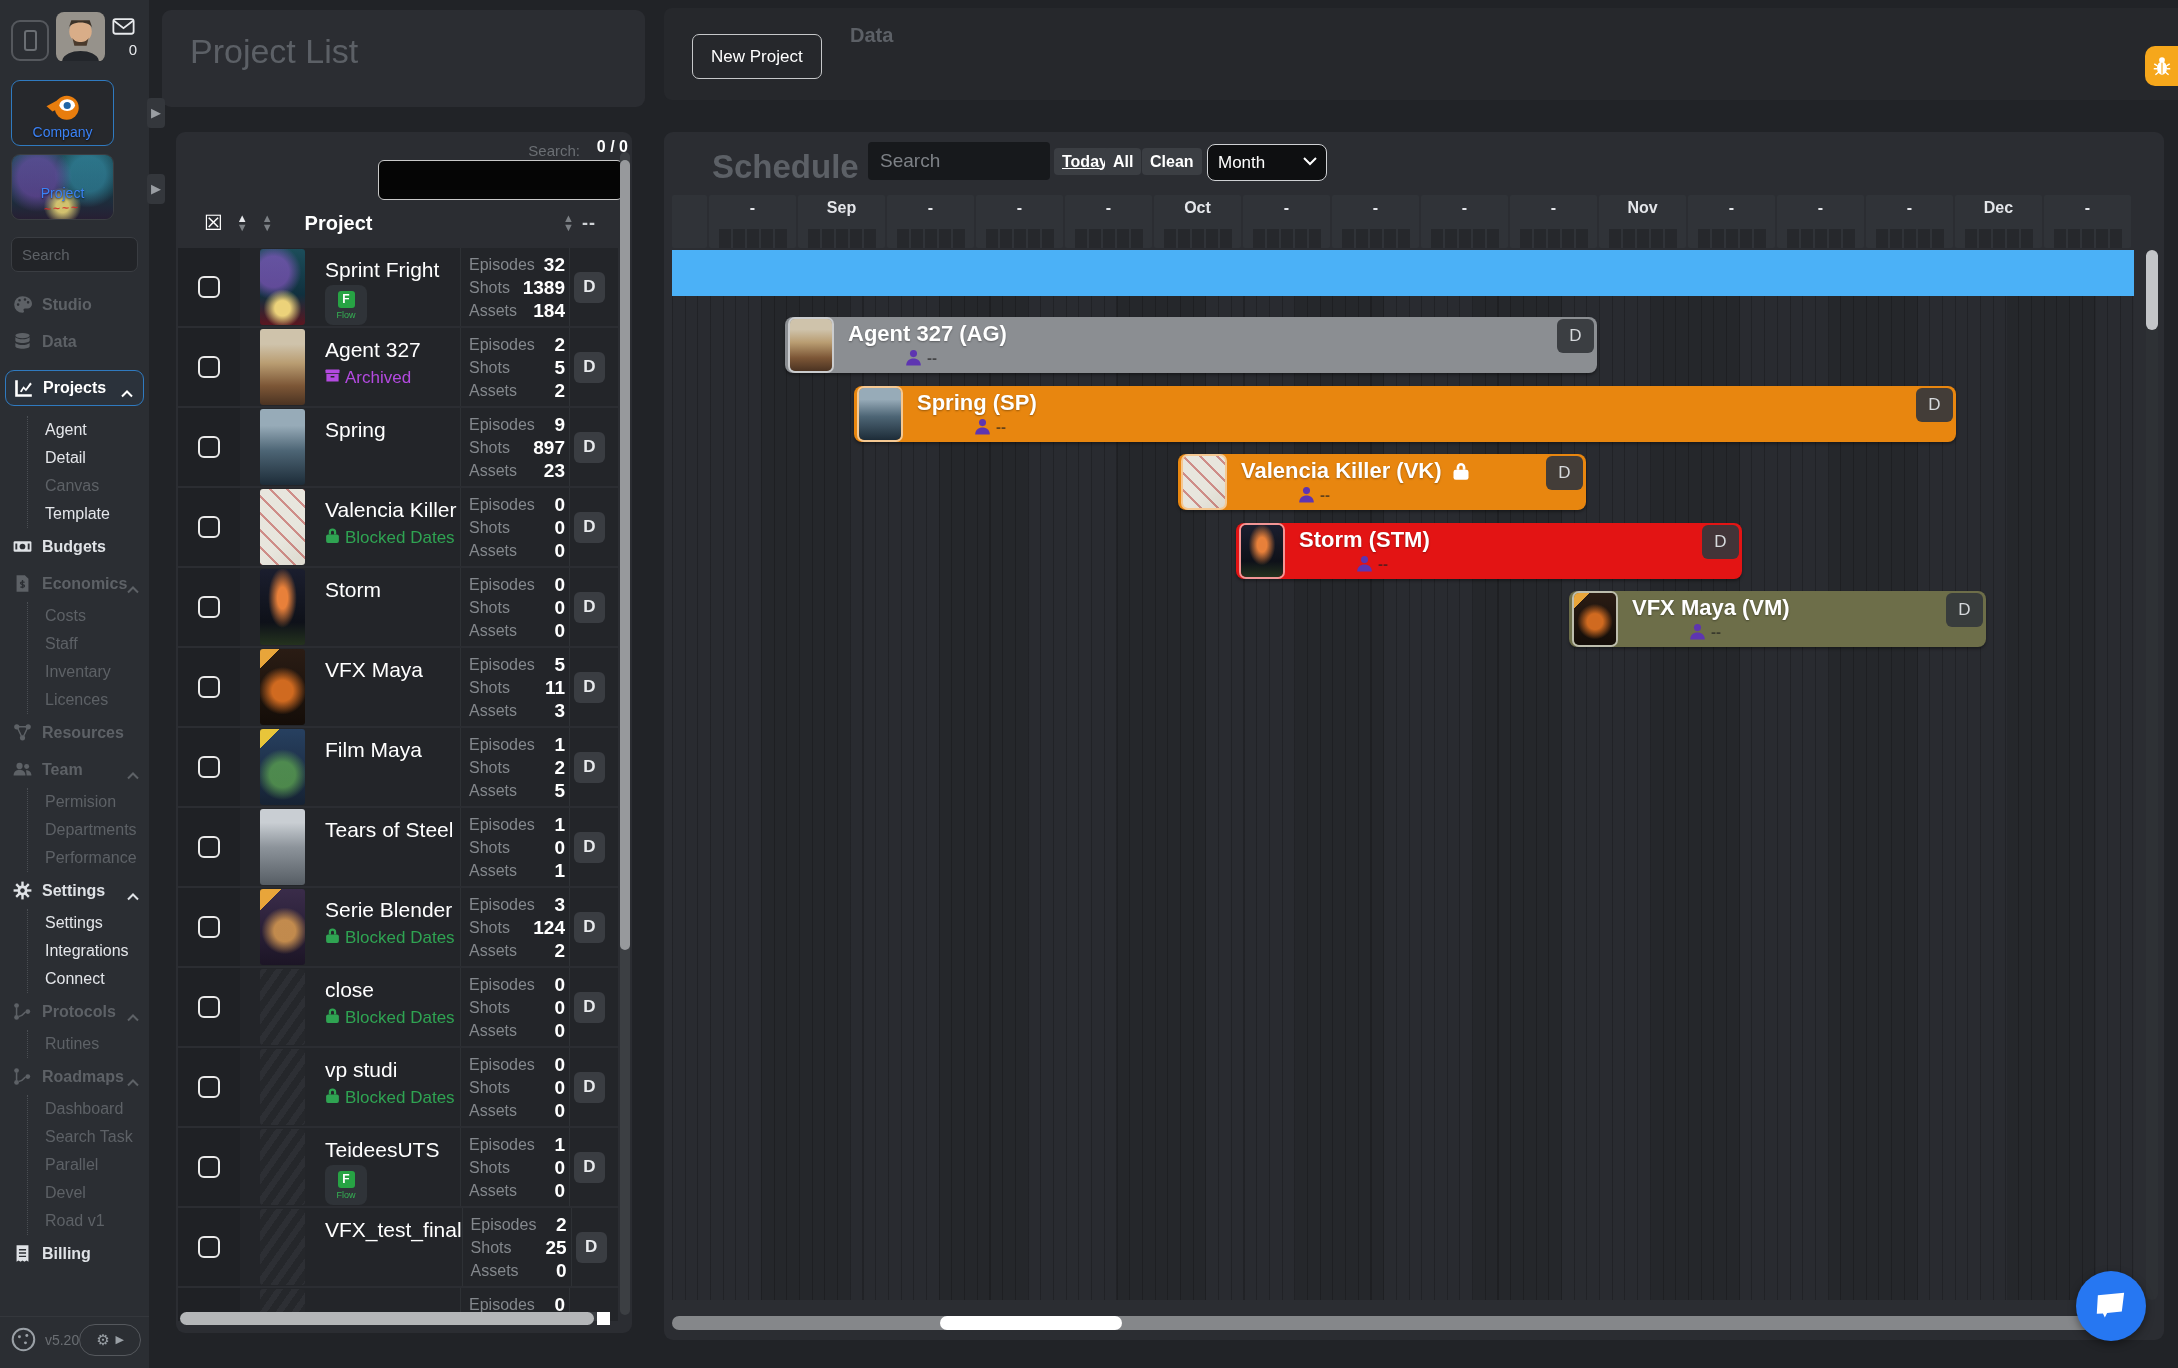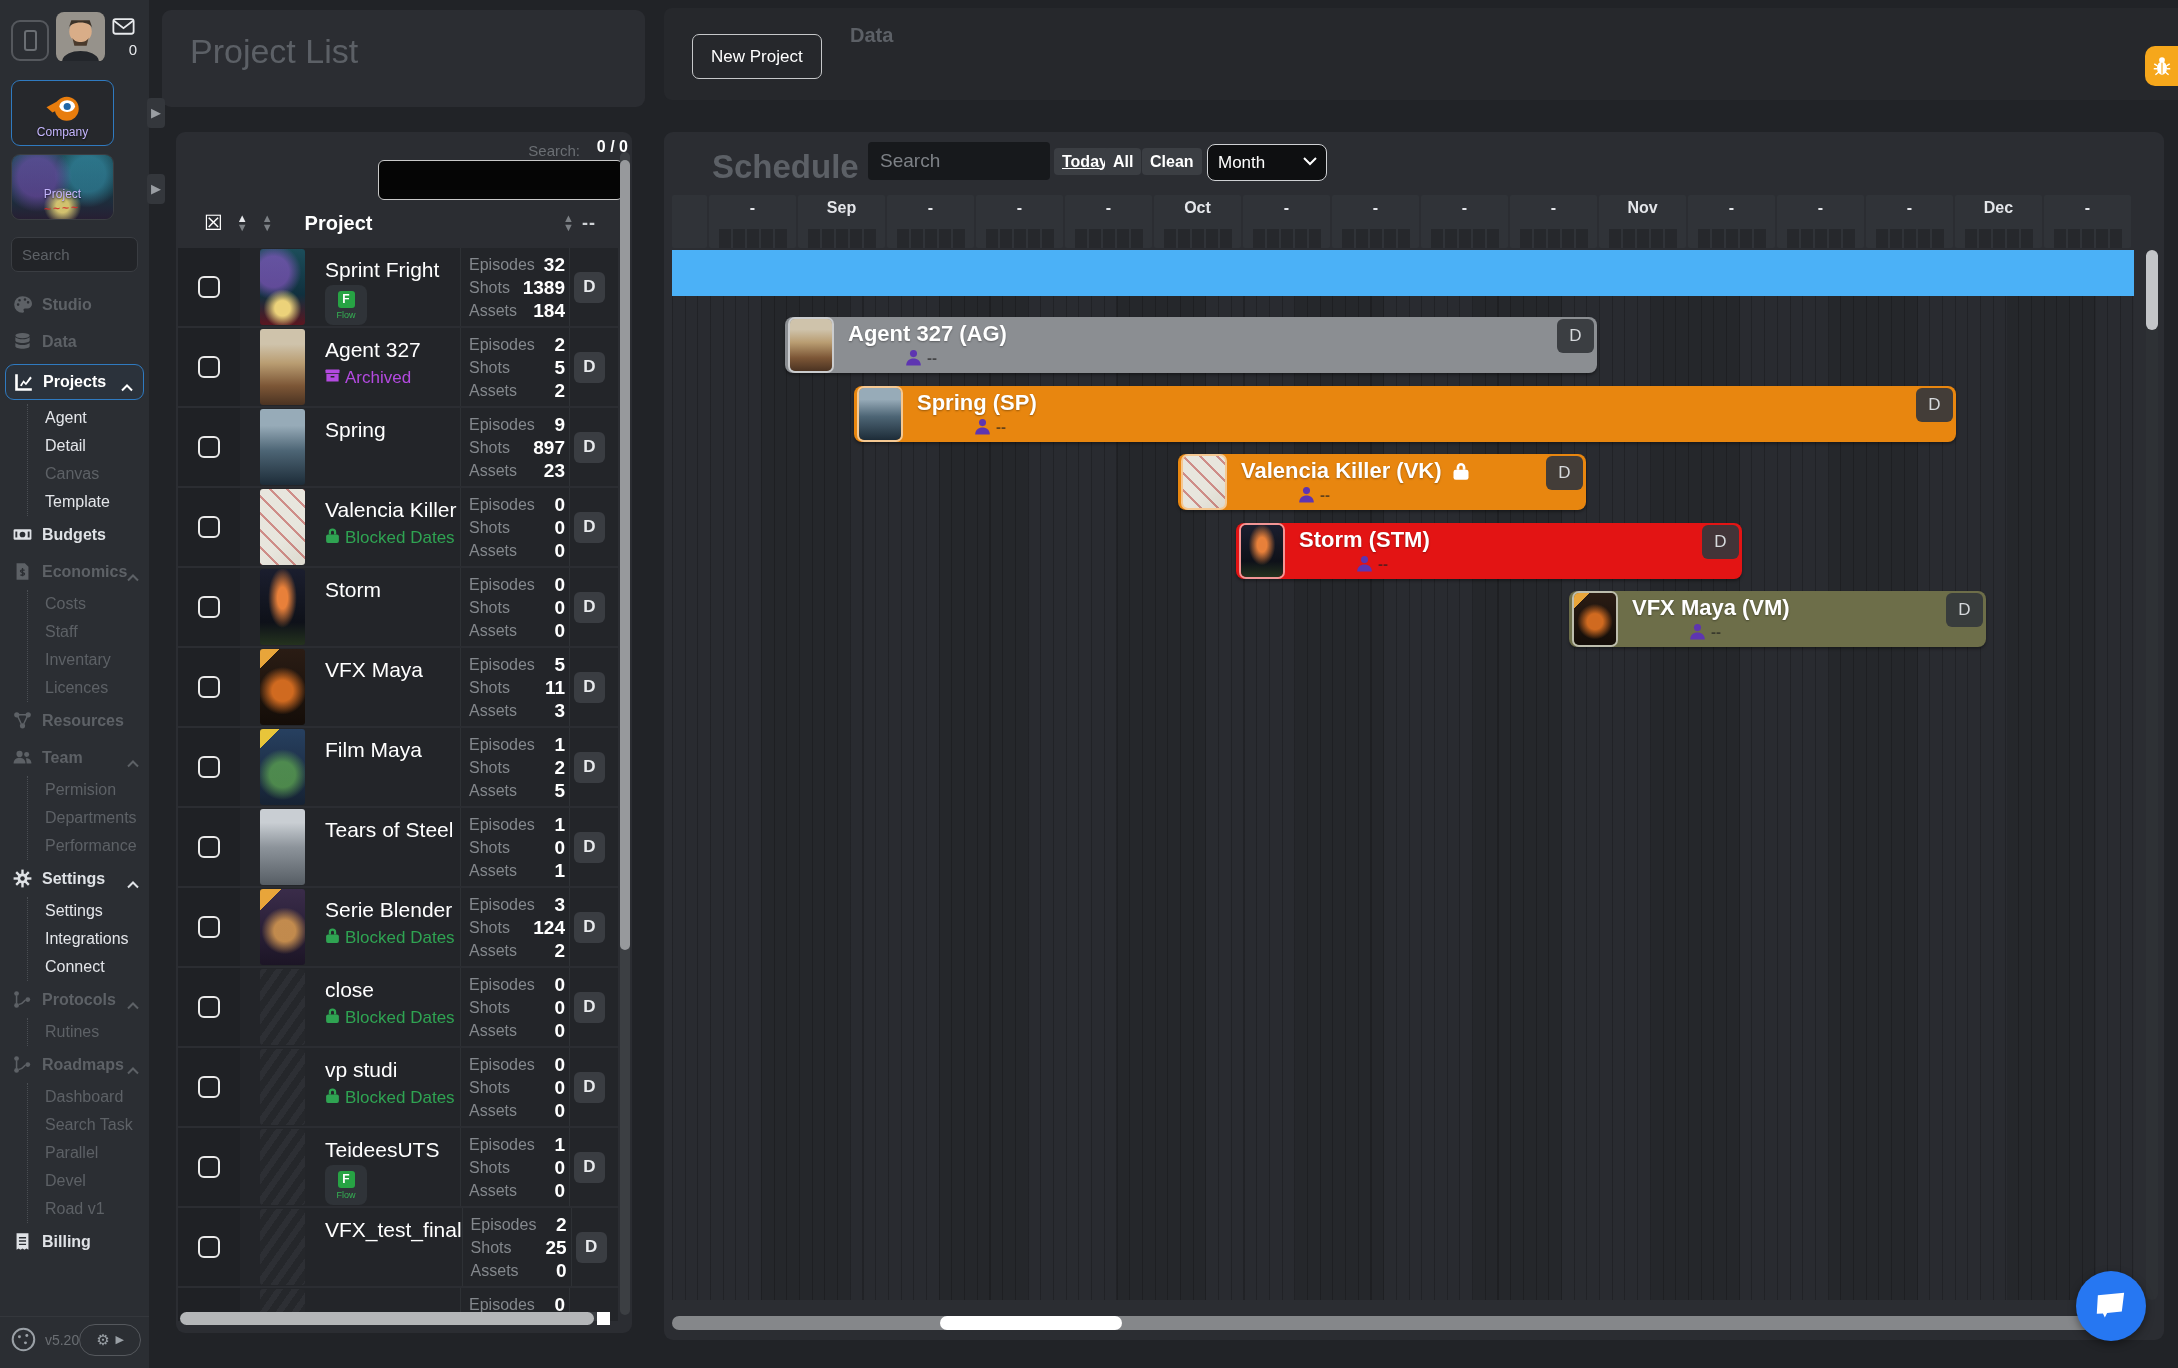--- a/index.html
+++ b/index.html
@@ -13,39 +13,39 @@
   .collapse-btn .phone { display:block; margin:8px auto; width:13px; height:21px; border:2px solid #6a6e73; border-radius:3px; }
   .avatar { position:absolute; left:56px; top:12px; width:49px; height:50px; border-radius:8px; overflow:hidden; }
   .mailbox { position:absolute; left:109px; top:18px; width:28px; text-align:center; }
   .mailbox svg { width:23px; height:18px; }
   .mail-count { display:block; font-size:15px; color:#e8eaed; text-align:right; margin-top:1px; }
 
   .switcher { position:relative; margin:8px 8px 0 11px; }
   .switch-btn { position:relative; width:103px; height:66px; border-radius:9px; background:#26282c; border:1.5px solid #3a3d42; cursor:pointer; overflow:hidden; }
   .switch-btn.active { border:1.5px solid #2f7ac0; }
   .switch-btn .blogo { display:block; margin:6px auto 0; width:36px; height:30px; }
-  .switch-label { display:block; text-align:center; font-size:12px; color:#c4b5fd; margin-top:2px; text-shadow:0 1px 2px rgba(0,0,0,.7); }
+  .switch-label { display:block; text-align:center; font-size:14px; color:#3b82f6; margin-top:2px; text-shadow:0 1px 2px rgba(0,0,0,.7); }
   .switch-arrow { position:absolute; right:-24px; top:50%; transform:translateY(-50%); width:18px; height:30px; background:#34373c; border-radius:4px; color:#9a9ea3; font-size:13px; line-height:30px; text-align:center; cursor:pointer; }
   .proj-poster-bg { position:absolute; inset:0; background:
       radial-gradient(circle at 50% 80%, rgba(240,220,120,.85) 0 9%, rgba(240,220,120,0) 26%),
       radial-gradient(circle at 25% 35%, rgba(140,80,200,.5) 0 22%, rgba(140,80,200,0) 40%),
       radial-gradient(circle at 75% 30%, rgba(60,160,190,.5) 0 20%, rgba(60,160,190,0) 38%),
       linear-gradient(180deg,#1d4a55 0%, #173642 55%, #271f33 100%); }
   .proj-label-wrap { position:absolute; inset:0; display:flex; flex-direction:column; align-items:center; justify-content:flex-end; padding-bottom:4px; }
   .sprite-scrawl { color:#d42a2a; font-size:12px; font-weight:bold; letter-spacing:2px; opacity:.85; transform:rotate(-3deg); }
 
   .sb-search { margin:14px 11px 0; width:127px; height:35px; background:#222428; border:1px solid #3a3d42; border-radius:7px; color:#c7cace; font-size:15px; padding:0 10px; }
   .sb-search::placeholder { color:#5d6166; }
 
   .nav { margin-top:14px; }
   .nav-item { display:flex; align-items:center; height:37px; padding:0 10px 0 13px; font-size:16px; font-weight:bold; color:#5d6166; cursor:pointer; position:relative; }
   .nav-item .ni-icon { width:19px; height:19px; margin-right:10px; flex:0 0 19px; }
   .nav-item .ni-icon svg { width:100%; height:100%; }
   .nav-item.normal { color:#dfe2e6; }
-  .nav-item.active { color:#fff; margin:4px 5px; padding-left:8px; height:36px; border:1.5px solid #2f7ac0; border-radius:9px; background:rgba(47,122,192,.06); }
+  .nav-item.active { color:#fff; margin:10px 5px; padding-left:8px; height:36px; border:1.5px solid #2f7ac0; border-radius:9px; background:rgba(47,122,192,.06); }
   .nav-item .chev { margin-left:auto; width:12px; height:8px; }
   .nav-sub { margin-left:27px; border-left:1px dotted #4a4e53; padding-left:17px; }
   .nav-sub-item { height:28px; line-height:28px; font-size:16px; color:#5d6166; cursor:pointer; }
   .nav-sub-item.normal { color:#e4e6ea; }
 
   .sb-footer { position:absolute; left:0; bottom:0; width:100%; height:52px; border-top:1px solid #34373c; display:flex; align-items:center; padding:0 8px 6px 10px; }
   .cookie { width:27px; height:27px; }
   .version { font-size:14px; color:#6a6e73; margin-left:8px; }
   .footer-btn { margin-left:auto; width:62px; height:32px; border:1px solid #55585d; border-radius:16px; background:none; color:#9aa0a6; font-size:15px; cursor:pointer; display:flex; align-items:center; justify-content:center; gap:6px; }
 

